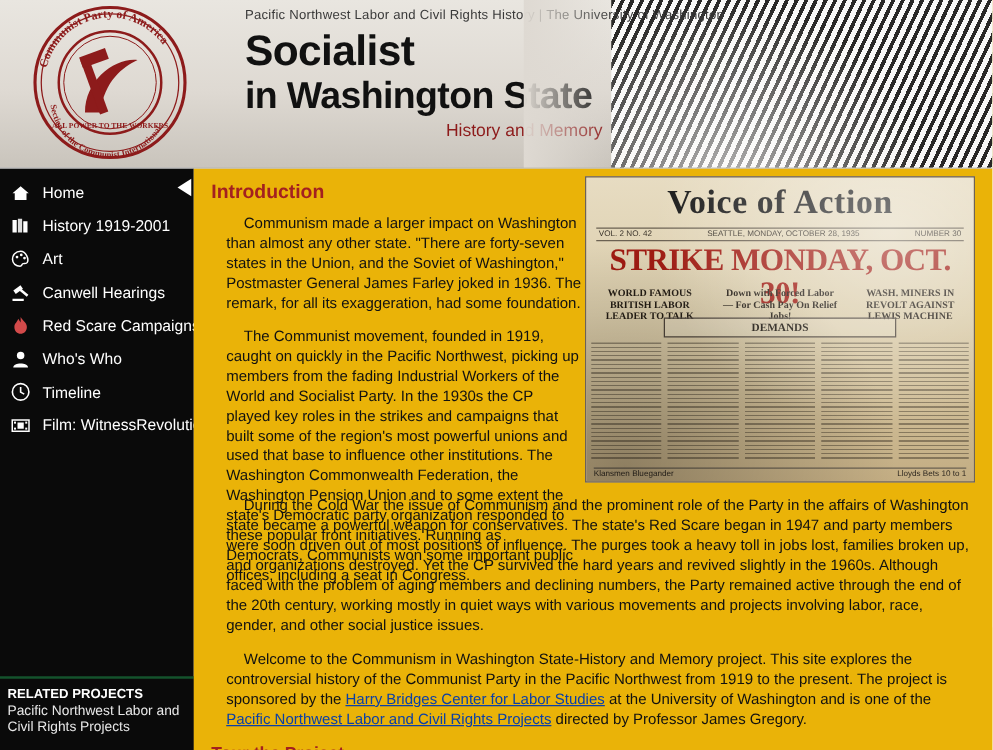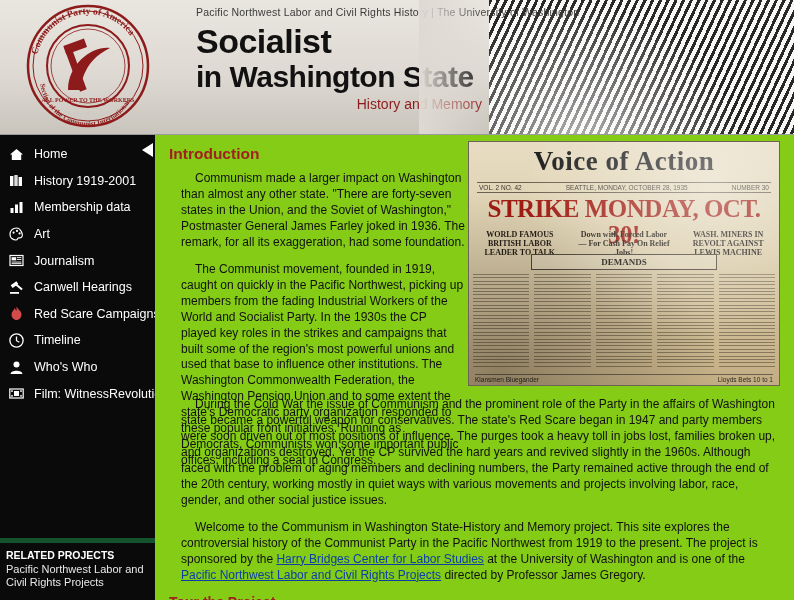--- a/index.html
+++ b/index.html
@@ -125,21 +125,21 @@
     width: 0; height: 0;
     border-top: 7px solid transparent;
     border-bottom: 7px solid transparent;
     border-right: 11px solid #ffffff;
   }
   #related-projects {
     position: absolute;
     left: 0; bottom: 0;
     width: 155px;
     padding: 6px 6px 10px 6px;
-    border-top: 5px solid #14532d;
+    border-top: 2px solid #14532d;
     background: #0a0a0a;
   }
   #related-title {
     font-size: 10.5px;
     font-weight: bold;
     color: #ffffff;
     margin-bottom: 2px;
   }
   #related-link {
     font-size: 11px;
@@ -147,21 +147,21 @@
     line-height: 1.25;
     cursor: pointer;
   }
 
   
   #content {
     position: absolute;
     left: 155px; top: 0;
     width: 639px;
     height: 465px;
-    background: #84cc16;
+    background: #eab308;
     padding: 8px 14px 0 14px;
     overflow: hidden;
   }
   #intro-heading {
     color: #a32020;
     font-size: 15.5px;
     font-weight: bold;
     margin: 2px 0 8px 0;
   }
   .para {
@@ -350,56 +350,33 @@
         <svg width="17" height="17" viewBox="0 0 17 17">
             <rect x="2" y="4" width="3.4" height="10" fill="#fff"></rect>
             <rect x="6.3" y="3" width="3.4" height="11" fill="#ddd"></rect>
             <rect x="10.6" y="5" width="3.4" height="9" fill="#fff"></rect>
           </svg>
       </span>
       <span class="nav-label">History 1919-2001</span>
     </div>
 
 
-    <div class="nav-item">
-      <span class="nav-icon">
-        <svg width="17" height="17" viewBox="0 0 17 17">
-            <rect x="2.5" y="9" width="3" height="5" fill="#fff"></rect>
-            <rect x="7" y="5.5" width="3" height="8.5" fill="#fff"></rect>
-            <rect x="11.5" y="3" width="3" height="11" fill="#fff"></rect>
-          </svg>
-      </span>
-      <span class="nav-label">Membership data</span>
-    </div>
 
     <div class="nav-item">
       <span class="nav-icon">
         <svg width="17" height="17" viewBox="0 0 17 17">
             <path d="M8.5 2 C4.4 2 2 5 2 8.4 C2 11.8 4.8 14 8 14 C9.6 14 9.3 12.6 10.2 12 C11.1 11.4 13 12.4 13.8 11 C15.3 8.4 12.8 2 8.5 2 Z" fill="none" stroke="#fff" stroke-width="1.2"></path>
             <circle cx="5.6" cy="6.6" r="1.1" fill="#fff"></circle>
             <circle cx="9" cy="4.9" r="1.1" fill="#fff"></circle>
             <circle cx="11.6" cy="7.4" r="1.1" fill="#fff"></circle>
           </svg>
       </span>
       <span class="nav-label">Art</span>
     </div>
 
-    <div class="nav-item">
-      <span class="nav-icon">
-        <svg width="17" height="17" viewBox="0 0 17 17">
-            <rect x="2" y="3.5" width="13" height="10" fill="none" stroke="#fff" stroke-width="1.2"></rect>
-            <rect x="3.6" y="5.2" width="4.6" height="3.2" fill="#fff"></rect>
-            <rect x="9" y="5.2" width="4.4" height="0.9" fill="#fff"></rect>
-            <rect x="9" y="7" width="4.4" height="0.9" fill="#fff"></rect>
-            <rect x="3.6" y="9.6" width="9.8" height="0.9" fill="#fff"></rect>
-            <rect x="3.6" y="11.2" width="9.8" height="0.9" fill="#fff"></rect>
-          </svg>
-      </span>
-      <span class="nav-label">Journalism</span>
-    </div>
 
     <div class="nav-item">
       <span class="nav-icon">
         <svg width="17" height="17" viewBox="0 0 17 17">
             <rect x="3" y="4" width="7" height="3.4" transform="rotate(-35 6.5 5.7)" fill="#fff"></rect>
             <rect x="7.5" y="7" width="7.5" height="2" transform="rotate(40 11 8)" fill="#fff"></rect>
             <rect x="2" y="13" width="9" height="1.8" fill="#fff"></rect>
           </svg>
       </span>
       <span class="nav-label">Canwell Hearings</span>
@@ -410,35 +387,35 @@
         <svg width="17" height="17" viewBox="0 0 17 17">
             <path d="M8.5 1.5 C10.5 5 13.5 6 13.5 9.5 C13.5 12.6 11.2 15 8.5 15 C5.8 15 3.5 12.6 3.5 9.5 C3.5 6.6 6 5.5 6.6 3 C7.5 4.6 8.1 5 8.5 6 Z" fill="#d24a4a"></path>
           </svg>
       </span>
       <span class="nav-label">Red Scare Campaigns</span>
     </div>
 
     <div class="nav-item">
       <span class="nav-icon">
         <svg width="17" height="17" viewBox="0 0 17 17">
+            <circle cx="8.5" cy="5.4" r="3" fill="#fff"></circle>
+            <path d="M2.6 15 C2.6 10.8 14.4 10.8 14.4 15 Z" fill="#fff"></path>
+          </svg>
+      </span>
+      <span class="nav-label">Who's Who</span>
+    </div>
+
+    <div class="nav-item">
+      <span class="nav-icon">
+        <svg width="17" height="17" viewBox="0 0 17 17">
             <circle cx="8.5" cy="8.5" r="6.6" fill="none" stroke="#fff" stroke-width="1.3"></circle>
             <path d="M8.5 4.6 V8.7 L11.4 10.3" fill="none" stroke="#fff" stroke-width="1.3"></path>
           </svg>
       </span>
       <span class="nav-label">Timeline</span>
-    </div>
-
-    <div class="nav-item">
-      <span class="nav-icon">
-        <svg width="17" height="17" viewBox="0 0 17 17">
-            <circle cx="8.5" cy="5.4" r="3" fill="#fff"></circle>
-            <path d="M2.6 15 C2.6 10.8 14.4 10.8 14.4 15 Z" fill="#fff"></path>
-          </svg>
-      </span>
-      <span class="nav-label">Who's Who</span>
     </div>
 
     <div class="nav-item">
       <span class="nav-icon">
         <svg width="17" height="17" viewBox="0 0 17 17">
             <rect x="1.8" y="4" width="13.4" height="9" fill="none" stroke="#fff" stroke-width="1.2"></rect>
             <rect x="3.2" y="5.3" width="1.6" height="1.6" fill="#fff"></rect>
             <rect x="3.2" y="10.1" width="1.6" height="1.6" fill="#fff"></rect>
             <rect x="12.2" y="5.3" width="1.6" height="1.6" fill="#fff"></rect>
             <rect x="12.2" y="10.1" width="1.6" height="1.6" fill="#fff"></rect>

